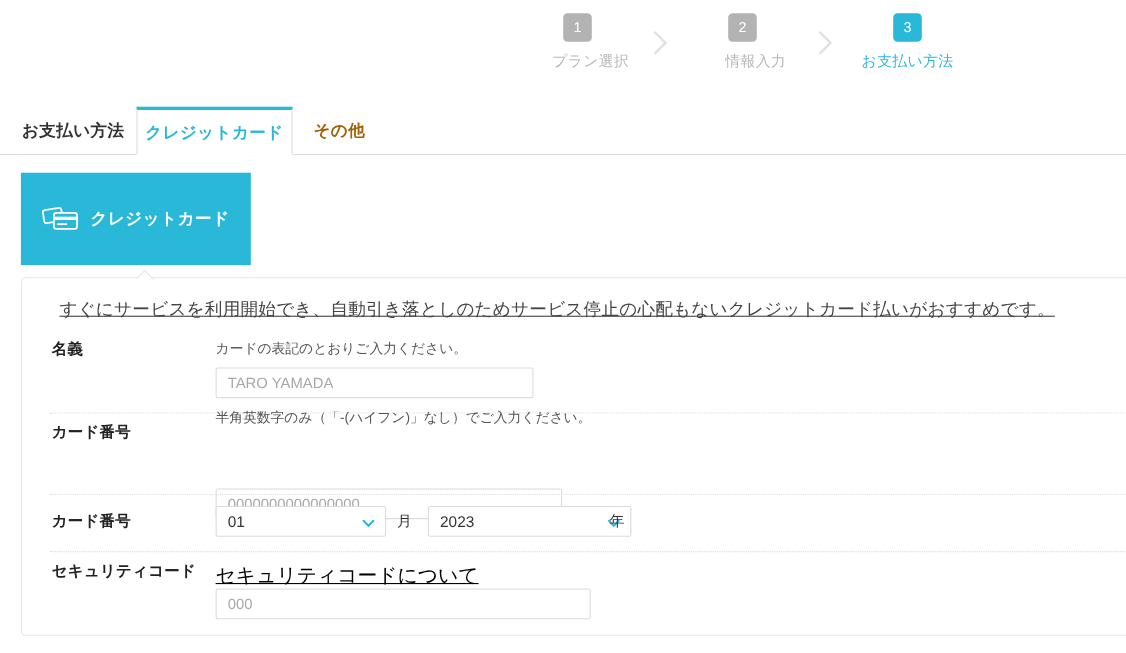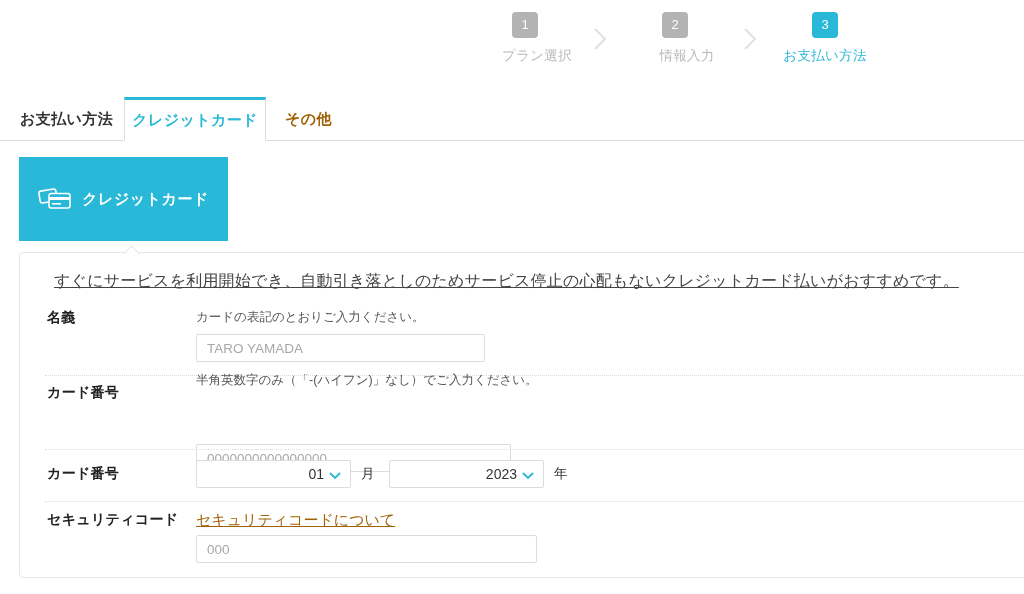--- a/index.html
+++ b/index.html
@@ -193,22 +193,22 @@
   .hint {
     position: absolute;
     left: 176px;
     font-size: 12.5px;
     color: #555;
     white-space: nowrap;
   }
   .link-hint {
     position: absolute;
     left: 176px;
-    font-size: 15px;
-    color: #a16207;
+    font-size: 18px;
+    color: #000000;
     text-decoration: underline;
     white-space: nowrap;
     cursor: pointer;
   }
 
   input.field {
     position: absolute;
     left: 176px;
     height: 28px;
     border: 1px solid #dcdcdc;
@@ -235,21 +235,20 @@
     border: 0;
     background: transparent;
     -webkit-appearance: none;
     appearance: none;
     font-size: 14px;
     color: #333;
     padding: 0 26px 0 10px;
     font-family: "Liberation Sans", sans-serif;
     outline: none;
     cursor: pointer;
-    text-align: right;
   }
   .selwrap .caret {
     position: absolute;
     right: 9px; top: 11px;
     pointer-events: none;
   }
   .unit {
     position: absolute;
     font-size: 13.5px;
     color: #333;
@@ -336,21 +335,21 @@
       <div class="rowlabel" style="top:212px;">カード番号</div>
 
       <div class="selwrap" style="left:176px; top:207px; width:155px;">
         <select><option value="01">01</option><option value="02">02</option><option value="03">03</option><option value="04">04</option><option value="05">05</option><option value="06">06</option><option value="07">07</option><option value="08">08</option><option value="09">09</option><option value="10">10</option><option value="11">11</option><option value="12">12</option></select>
         <svg class="caret" width="12" height="8" viewBox="0 0 12 8">
           <polyline points="1,1 6,6 11,1" fill="none" stroke="#29b8d8" stroke-width="1.8"></polyline>
         </svg>
       </div>
       <div class="unit" style="left:341px; top:212px;">月</div>
 
-      <div class="selwrap" style="left:369px; top:207px; width:155px;padding-left:35px;">
+      <div class="selwrap" style="left:369px; top:207px; width:185px;">
         <select><option value="2023">2023</option><option value="2024">2024</option><option value="2025">2025</option><option value="2026">2026</option><option value="2027">2027</option><option value="2028">2028</option><option value="2029">2029</option><option value="2030">2030</option><option value="2031">2031</option><option value="2032">2032</option></select>
         <svg class="caret" width="12" height="8" viewBox="0 0 12 8">
           <polyline points="1,1 6,6 11,1" fill="none" stroke="#29b8d8" stroke-width="1.8"></polyline>
         </svg>
       </div>
       <div class="unit" style="left:534px; top:212px;">年</div>
     </div>
     <div class="row-sep" style="top:248px;"></div>
 
     <div class="row" style="top:0;">

